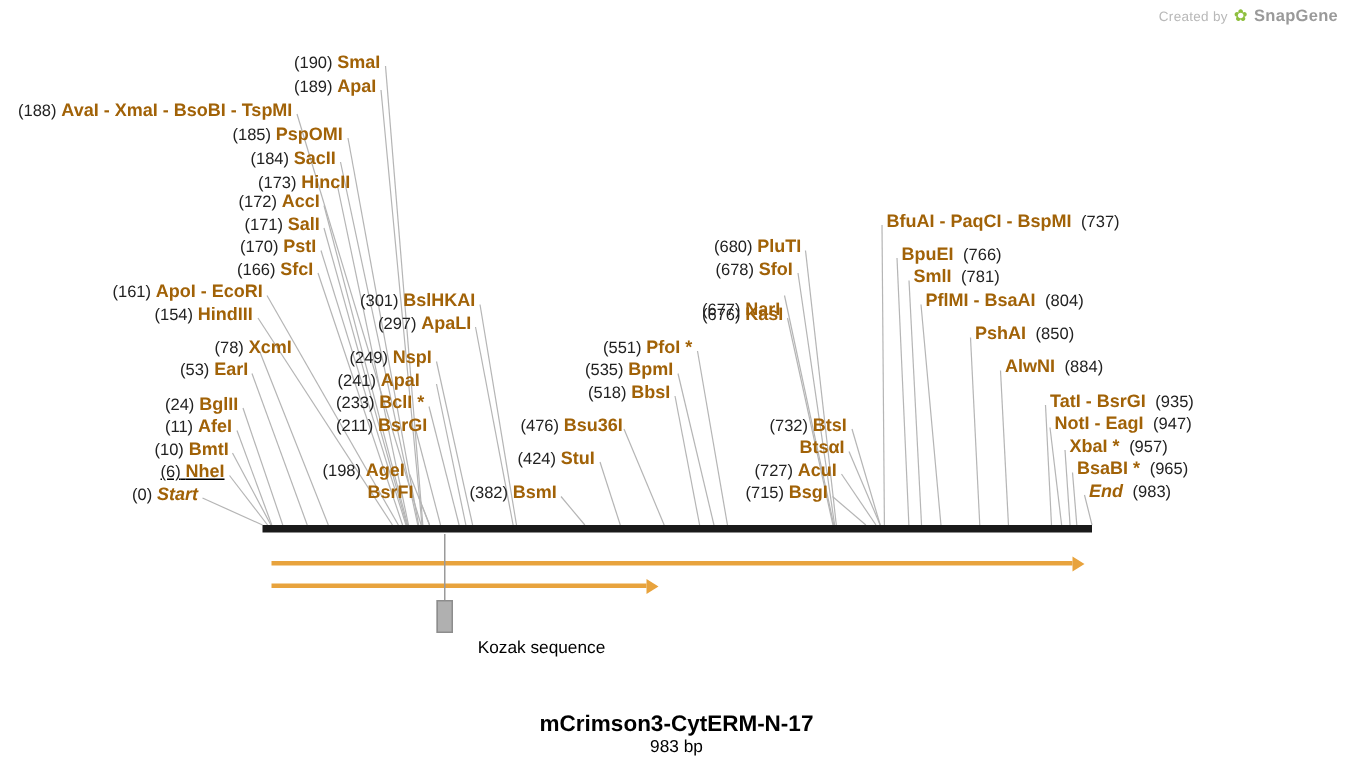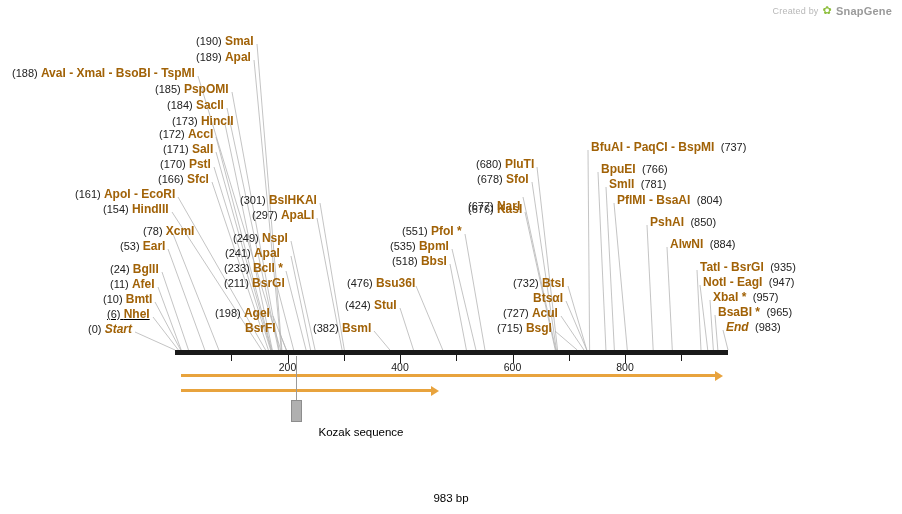--- a/index.html
+++ b/index.html
@@ -274,48 +274,34 @@
       <div class="label" style="left: 650px; top: 216px;"><span class="enz">PshAI</span>&nbsp;&nbsp;<span class="pos">(850)</span></div>
       <div class="label" style="left: 670px; top: 238px;"><span class="enz">AlwNI</span>&nbsp;&nbsp;<span class="pos">(884)</span></div>
       <div class="label" style="left: 700px; top: 261px;"><span class="enz">TatI  -  BsrGI</span>&nbsp;&nbsp;<span class="pos">(935)</span></div>
       <div class="label" style="left: 703px; top: 276px;"><span class="enz">NotI  -  EagI</span>&nbsp;&nbsp;<span class="pos">(947)</span></div>
       <div class="label" style="left: 713px; top: 291px;"><span class="enz">XbaI *</span>&nbsp;&nbsp;<span class="pos">(957)</span></div>
       <div class="label" style="left: 718px; top: 306px;"><span class="enz">BsaBI *</span>&nbsp;&nbsp;<span class="pos">(965)</span></div>
       <div class="label" style="left: 726px; top: 321px;"><span class="enz ital">End</span>&nbsp;&nbsp;<span class="pos">(983)</span></div>
     </div>
 
   <div class="backbone"></div>
-  <div class="ruler" id="ruler">
-      <div class="tick" style="left: 56.2564px;"></div>
-      <div class="tick" style="left: 168.769px;"></div>
-      <div class="tick" style="left: 281.282px;"></div>
-      <div class="tick" style="left: 393.795px;"></div>
-      <div class="tick" style="left: 506.307px;"></div>
-      <div class="tick major" style="left: 112.513px;"></div>
-      <div class="ticklabel" style="left: 112.513px;">200</div>
-      <div class="tick major" style="left: 225.025px;"></div>
-      <div class="ticklabel" style="left: 225.025px;">400</div>
-      <div class="tick major" style="left: 337.538px;"></div>
-      <div class="ticklabel" style="left: 337.538px;">600</div>
-      <div class="tick major" style="left: 450.051px;"></div>
-      <div class="ticklabel" style="left: 450.051px;">800</div>
-    </div>
 
   <div id="features-layer">
       <div class="arrowrow" style="left: 180.626px; top: 371px; width: 542.874px;">
         <div class="arrowbar" style="width: 534.874px; background: rgb(232, 163, 61);"></div>
         <div class="arrowhead" style="left: 534.874px; border-left-color: rgb(232, 163, 61);"></div>
       </div>
       <div class="arrowrow" style="left: 180.626px; top: 386px; width: 258.779px;">
         <div class="arrowbar" style="width: 250.779px; background: rgb(232, 163, 61);"></div>
         <div class="arrowhead" style="left: 250.779px; border-left-color: rgb(232, 163, 61);"></div>
       </div>
     </div>
 
   <div id="kozak-layer">
       <div class="kozak-stem" style="left: 295.951px; top: 356px; height: 44px;"></div>
       <div class="kozak-box" style="left: 290.951px; top: 400px;"></div>
       <div class="kozak-label" style="left: 361px; top: 426px;">Kozak sequence</div>
     </div>
 
+  <div class="title" style="top:474px;">mCrimson3-CytERM-N-17</div>
   <div class="subtitle" style="top:492px;">983 bp</div>
 
 </div>
 
 </body></html>

